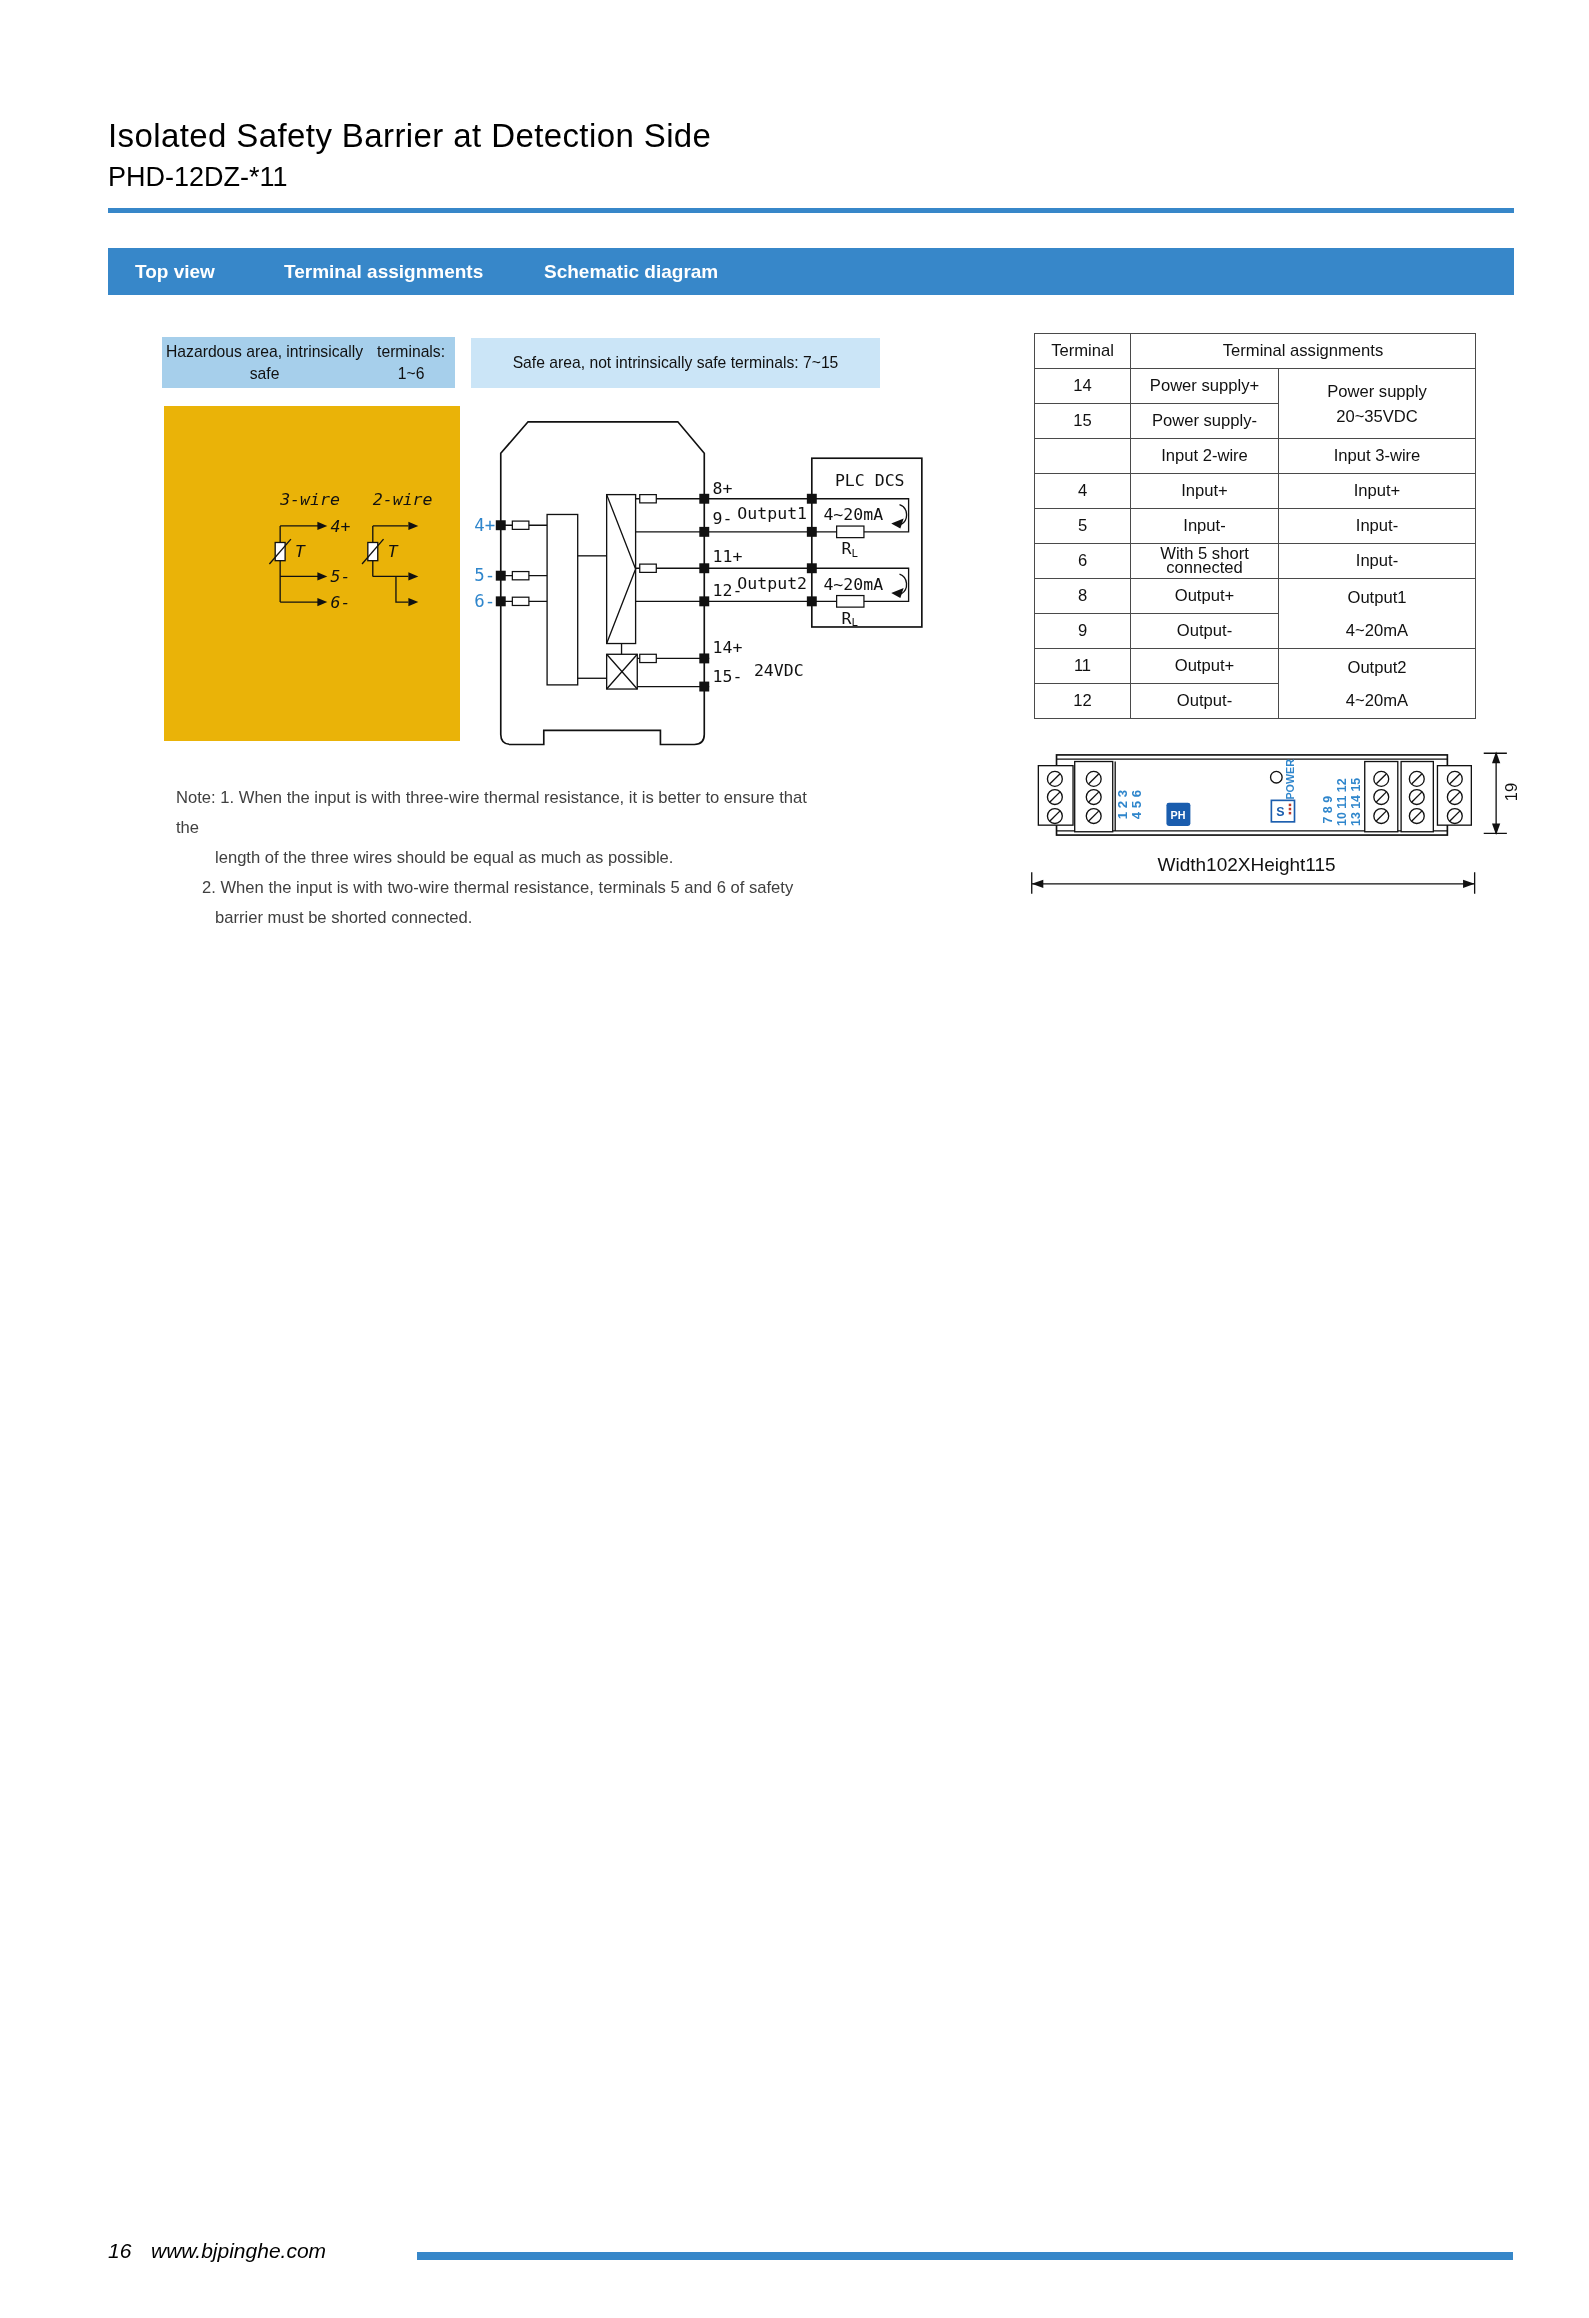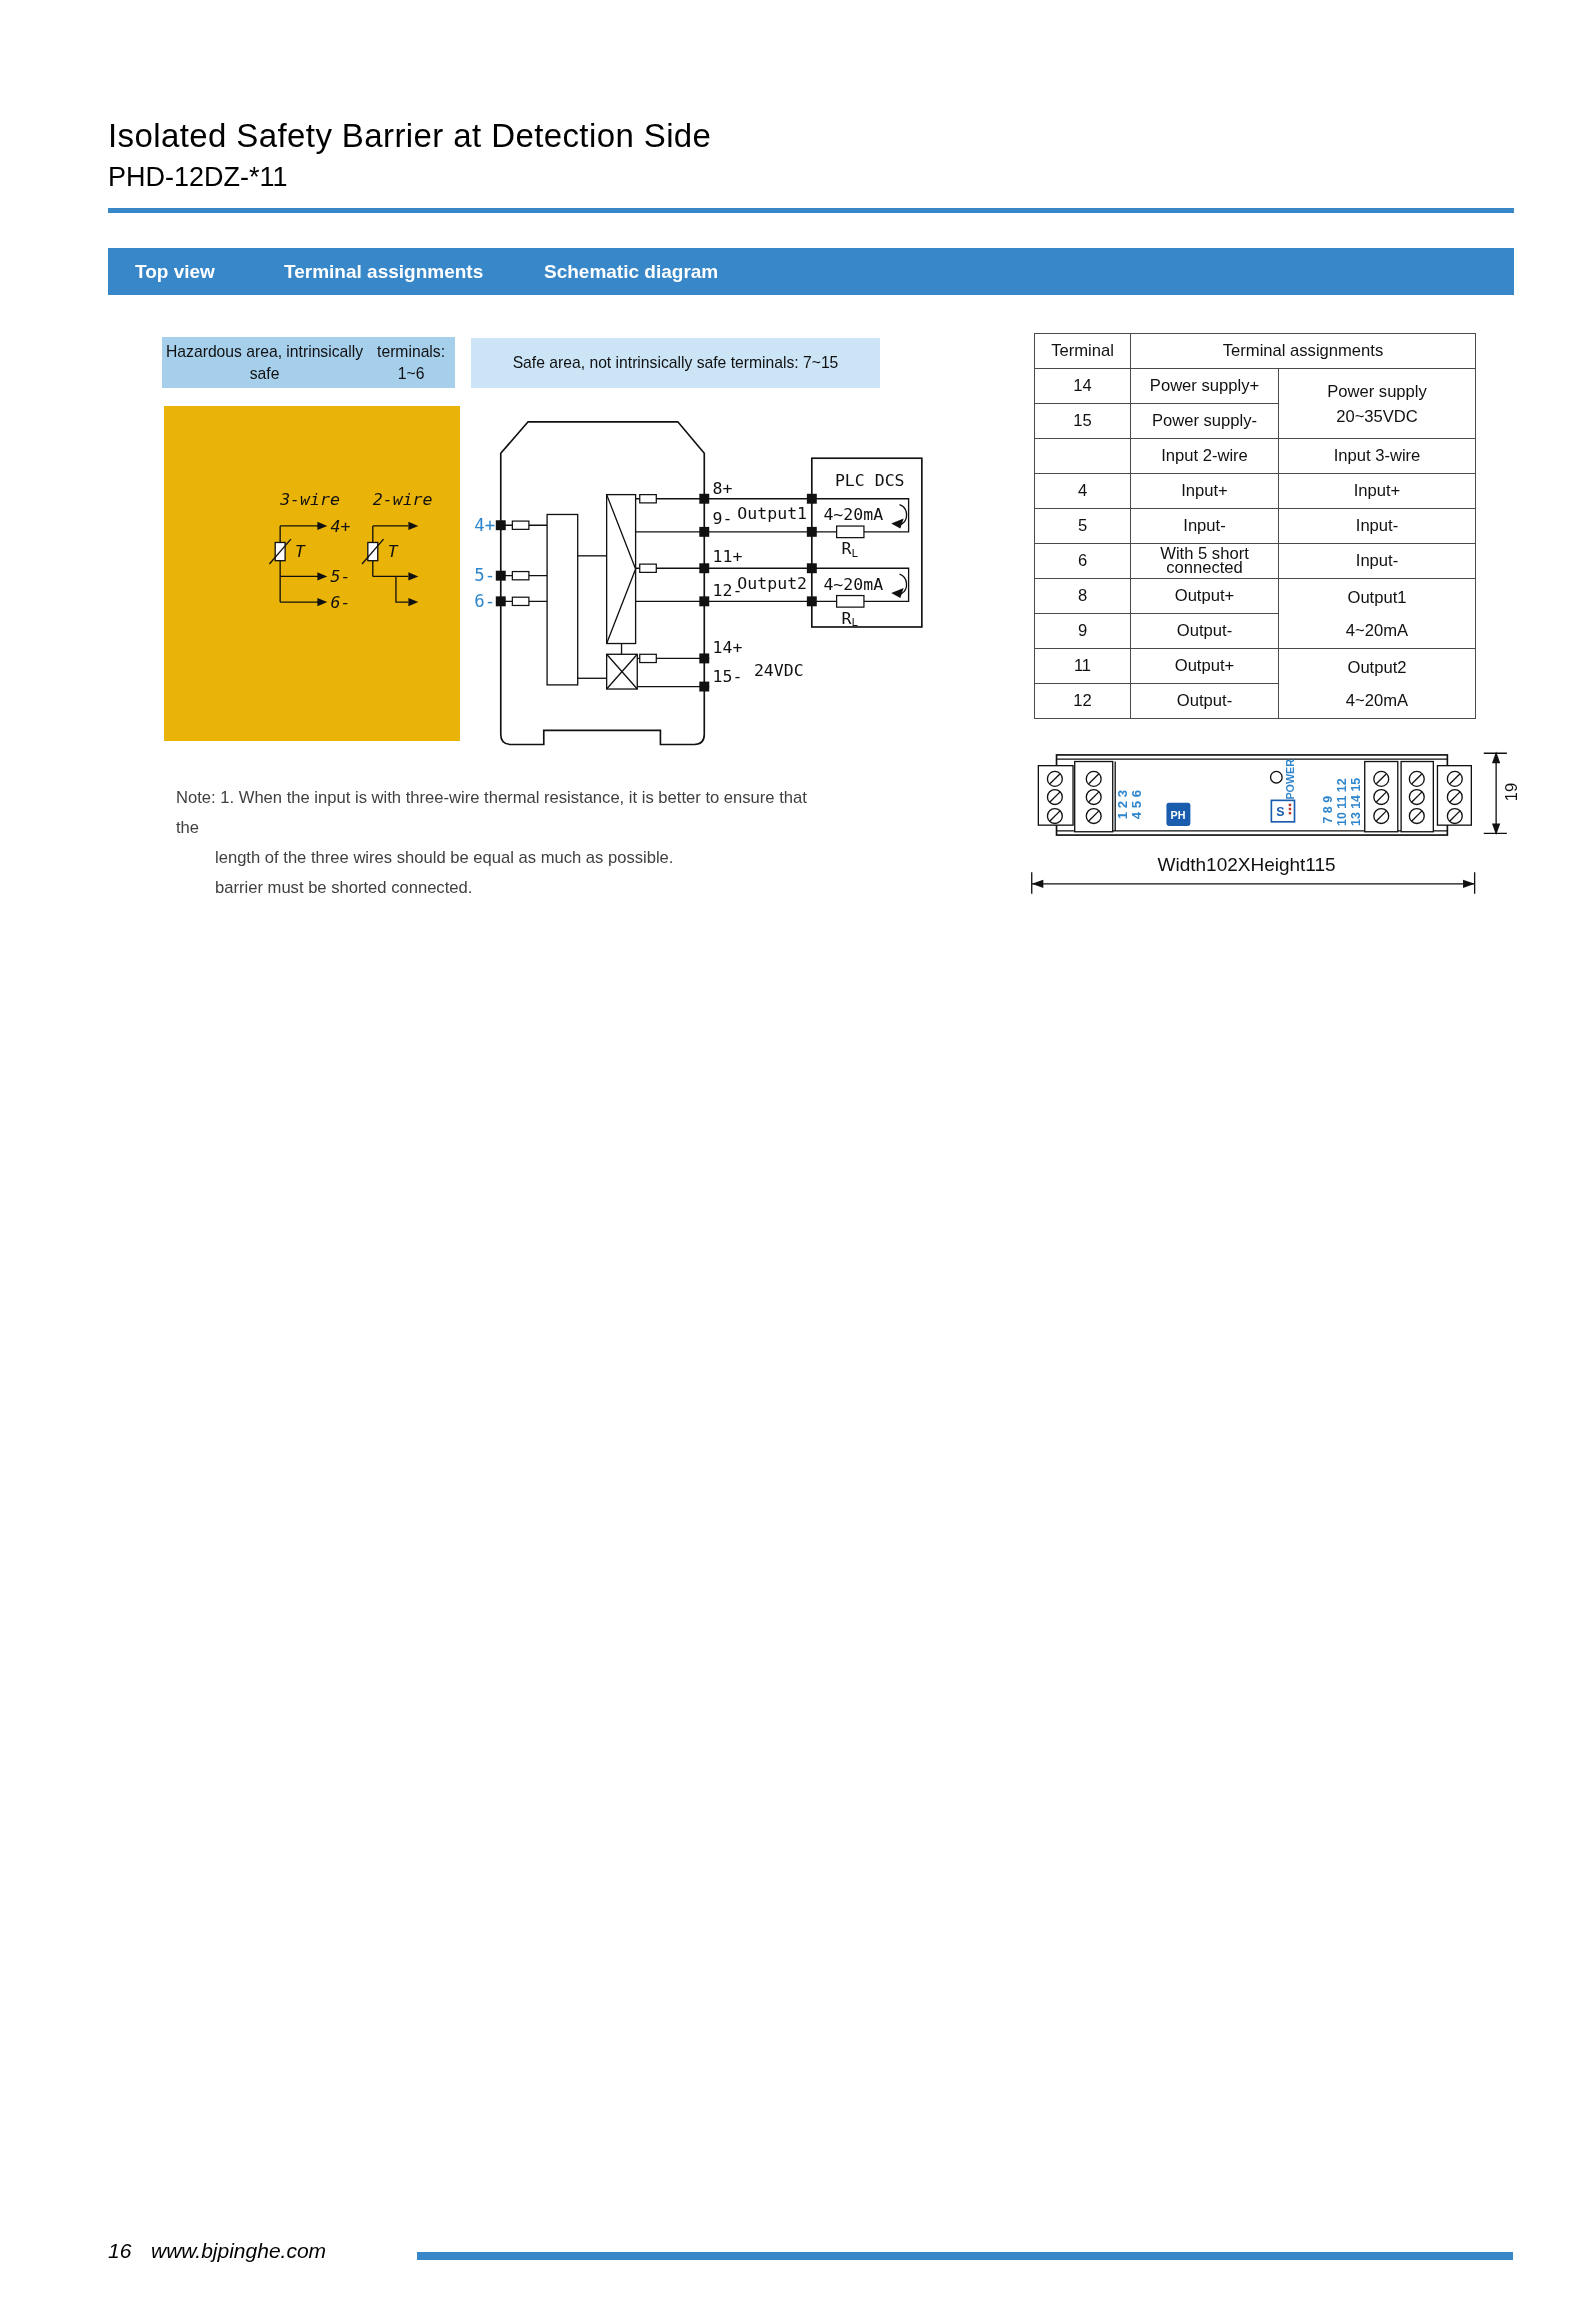--- a/index.html
+++ b/index.html
@@ -333,20 +333,21 @@
       <path class="ln" d="M5,168 L541,168 M5,154 L5,180 M541,154 L541,180"></path>
       <polygon class="blk" points="5,168 19,163 19,173"></polygon>
       <polygon class="blk" points="541,168 527,163 527,173"></polygon>
       <text x="265" y="152" font-size="23" fill="#111" text-anchor="middle">Width102XHeight115</text>
     </g>
   </svg>
 
   <div class="abs notes">
     <div>Note: 1. When the input is with three-wire thermal resistance, it is better to ensure that the</div>
     <div class="i1">length of the three wires should be equal as much as possible.</div>
+    <div class="i2">2. When the input is with two-wire thermal resistance, terminals 5 and 6 of safety</div>
     <div class="i1">barrier must be shorted connected.</div>
   </div>
 
   <div class="abs pageno">16</div>
   <div class="abs site">www.bjpinghe.com</div>
   <div class="abs footbar"></div>
 
 </div>
 
 

